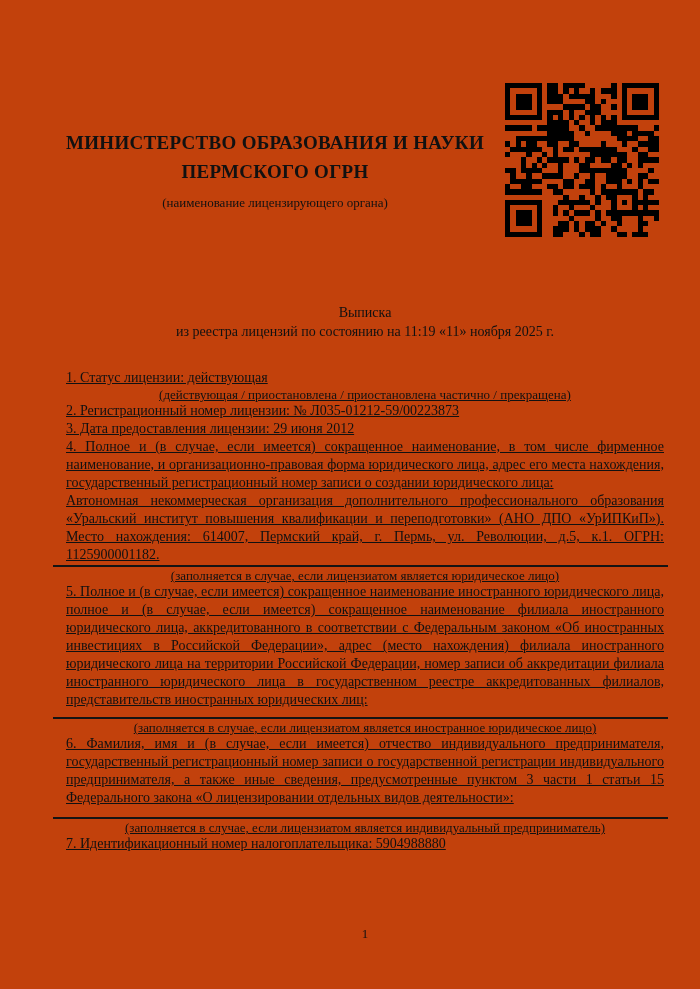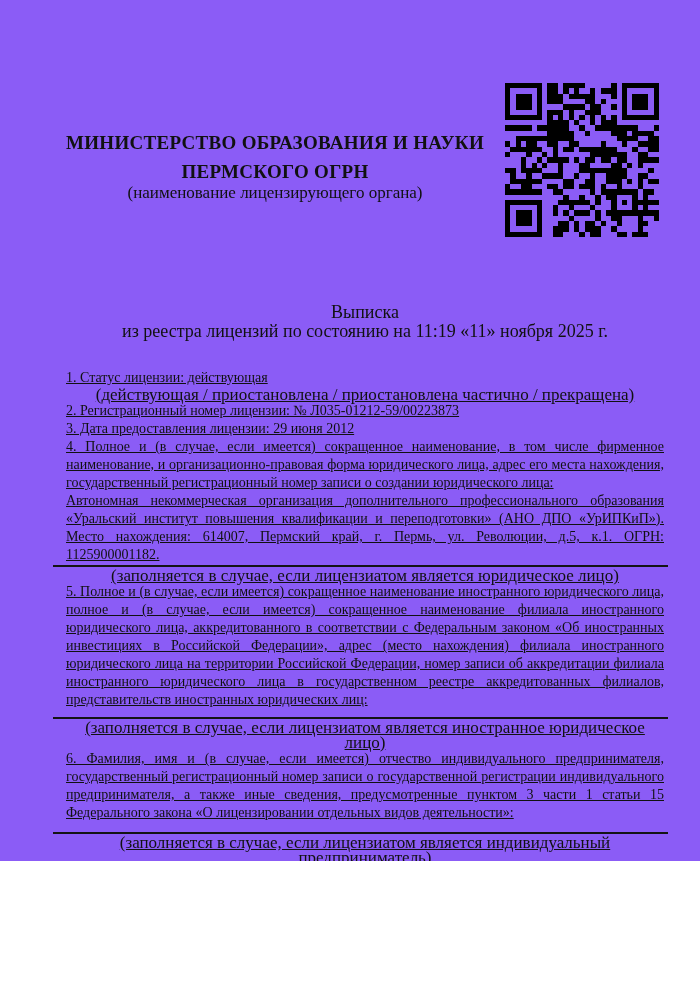--- a/index.html
+++ b/index.html
@@ -2,49 +2,49 @@
 <html lang="ru"><head>
 <meta charset="utf-8">
 <style>
   html, body { margin: 0; padding: 0; }
   body {
     width: 700px; height: 989px;
     background: #ffffff;
     font-family: "Liberation Serif", "DejaVu Serif", serif;
     color: #111111;
   }
-  .page { position: relative; width: 700px; height: 861px; overflow: hidden; background: #8b5cf6; }
+  .page { position: relative; width: 700px; height: 989px; overflow: hidden; background: #c2410c; }
 
   
   .ministry-block {
     position: absolute; top: 128px; left: 45px; width: 460px;
     text-align: center;
   }
   .ministry-name {
     font-weight: bold; font-size: 19px; line-height: 29px;
     letter-spacing: 0.3px; white-space: nowrap;
   }
-  .ministry-caption { font-size: 17px; line-height: 14px; margin-top: 0; }
+  .ministry-caption { font-size: 13px; line-height: 14px; margin-top: 10px; }
 
   .qr { position: absolute; top: 83px; left: 505px; width: 154px; height: 154px; }
 
   
   .doc-title {
     position: absolute; top: 303px; left: 66px; right: 36px;
-    text-align: center; font-size: 18px; line-height: 19px;
+    text-align: center; font-size: 14px; line-height: 19px;
   }
 
   
   .content {
     position: absolute; top: 369px; left: 66px; right: 36px;
     font-size: 14px; line-height: 18px;
   }
   .content p { margin: 0; text-decoration: underline; }
   .just { text-align: justify; text-justify: inter-word; }
-  .caption { font-size: 17px; line-height: 15px; text-align: center; margin-top: 2px; }
+  .caption { font-size: 13px; line-height: 15px; text-align: center; margin-top: 2px; }
   .rule { height: 0; border-top: 2px solid #141414; margin: 1px -4px 1px -13px; }
   .rule-gap8  { margin-top: 8px; }
   .rule-gap10 { margin-top: 10px; }
   .m12 { margin-top: 12px; } .m14 { margin-top: 14px; } .m15 { margin-top: 15px; }
   .m16 { margin-top: 16px; } .m20 { margin-top: 20px; } .m24 { margin-top: 24px; }
 
   .page-number {
     position: absolute; top: 926px; left: 66px; right: 36px;
     text-align: center; font-size: 13px;
   }

